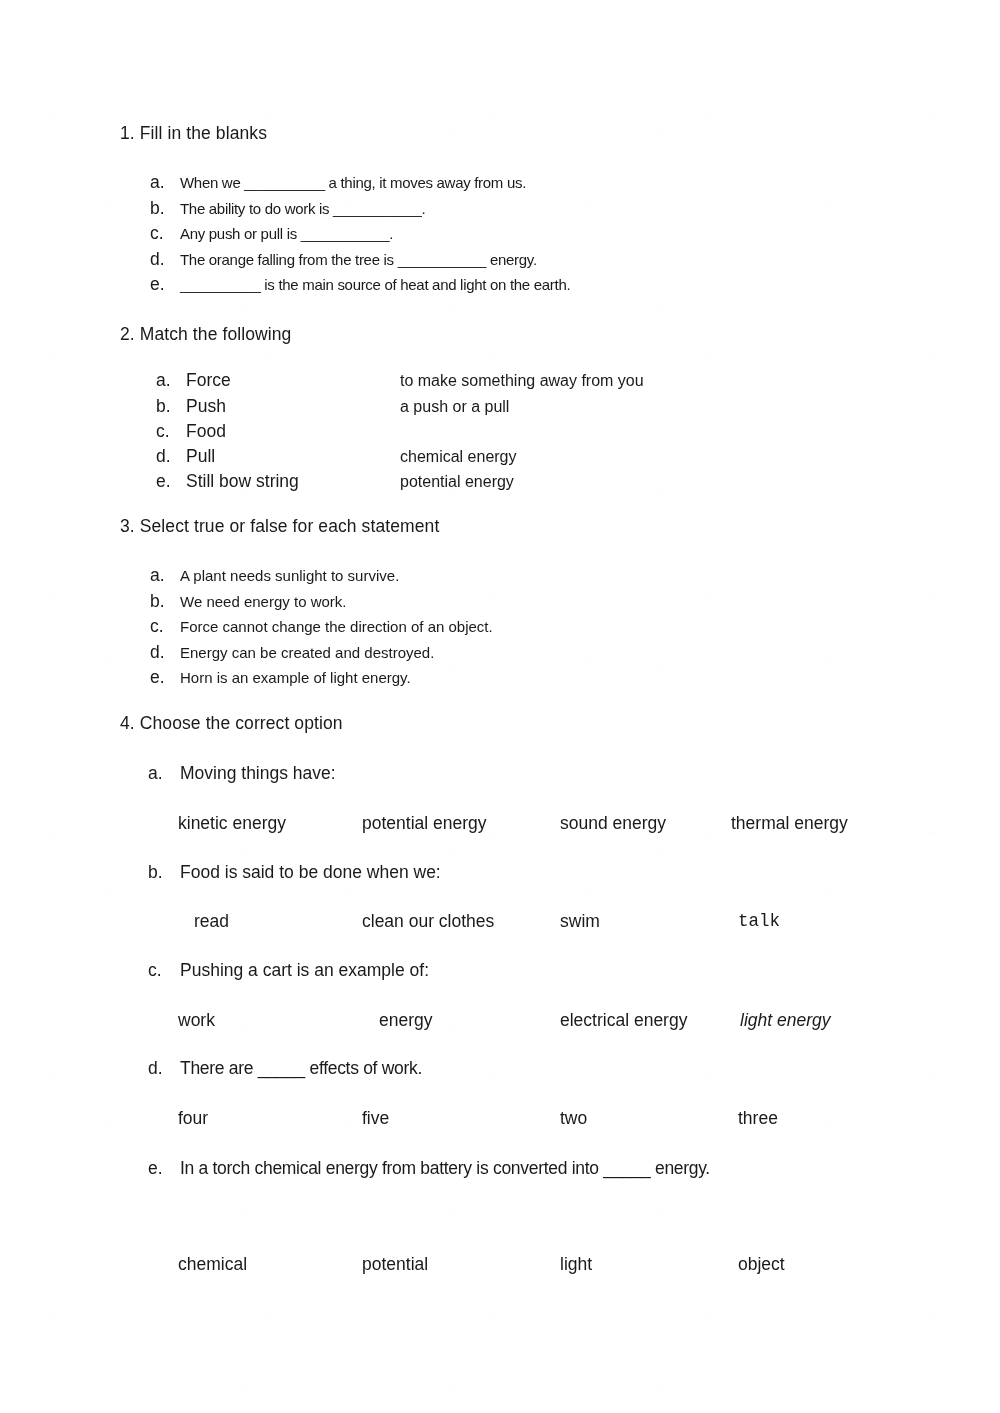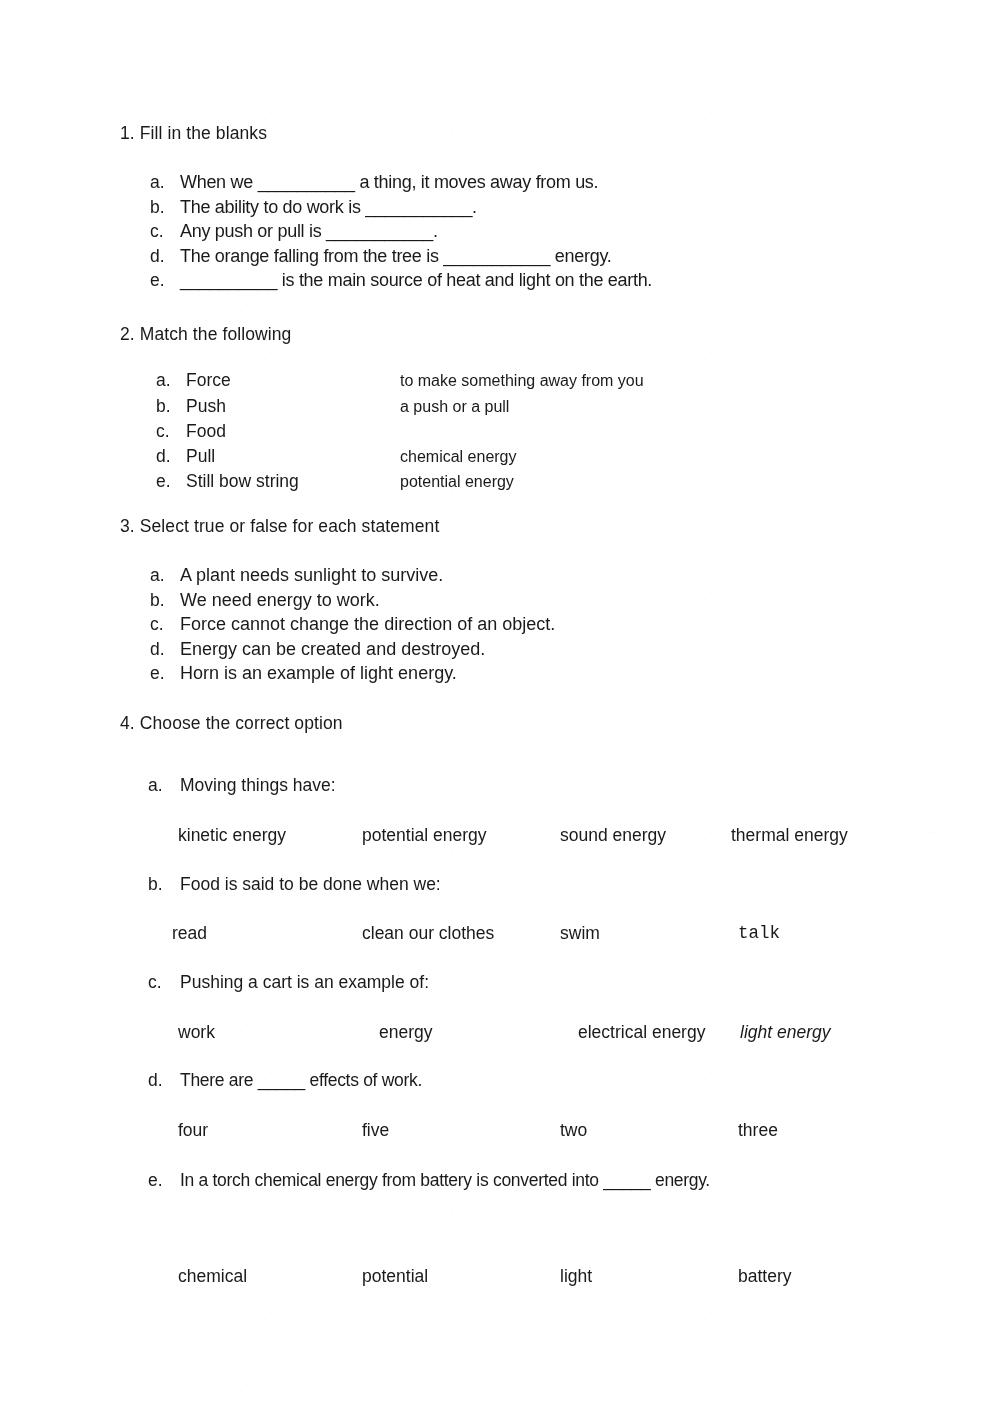--- a/index.html
+++ b/index.html
@@ -12,21 +12,21 @@
     background: #ffffff;
     font-family: "Liberation Sans", sans-serif;
     color: #1a1a1a;
     position: relative;
     overflow: hidden;
   }
 
   .page {
     position: absolute;
     inset: 0;
-    padding: 12px;
+    padding: 0;
     border-radius: 15px;
   }
 
   
   .section-heading {
     position: absolute;
     left: 120px;
     font-size: 17.5px;
     line-height: 24px;
     white-space: nowrap;
@@ -43,21 +43,21 @@
     line-height: 24.5px;
     font-size: 17.5px;
     white-space: nowrap;
   }
   .marker {
     width: 30px;
     flex: 0 0 30px;
     font-size: 17.5px;
   }
   .row-text {
-    font-size: 18px;
+    font-size: 15px;
   }
 
   
   .match-row {
     display: flex;
     align-items: baseline;
     line-height: 24.5px;
     font-size: 17.5px;
     white-space: nowrap;
   }
@@ -233,36 +233,36 @@
       <span class="mcq-option" style="left:731px;">thermal energy</span>
     </div>
   </div>
 
   <div class="mcq">
     <div class="mcq-stem" style="top:860px;">
       <span class="marker">b.</span>
       <span>Food is said to be done when we:</span>
     </div>
     <div class="mcq-options" style="top:909px;">
-      <span class="mcq-option" style="left:172px;">read</span>
+      <span class="mcq-option" style="left:194px;">read</span>
       <span class="mcq-option" style="left:362px;">clean our clothes</span>
       <span class="mcq-option" style="left:560px;">swim</span>
       <span class="mcq-option" style="left:738px;font-family:Liberation Mono, monospace;">talk</span>
     </div>
   </div>
 
   <div class="mcq">
     <div class="mcq-stem" style="top:958px;">
       <span class="marker">c.</span>
       <span>Pushing a cart is an example of:</span>
     </div>
     <div class="mcq-options" style="top:1008px;">
       <span class="mcq-option" style="left:178px;">work</span>
       <span class="mcq-option" style="left:379px;">energy</span>
-      <span class="mcq-option" style="left:560px;margin-left:18px;">electrical energy</span>
+      <span class="mcq-option" style="left:560px;">electrical energy</span>
       <span class="mcq-option" style="left:740px;font-style:italic;">light energy</span>
     </div>
   </div>
 
   <div class="mcq">
     <div class="mcq-stem" style="top:1056px;">
       <span class="marker">d.</span>
       <span class="blank">There are _____ effects of work.</span>
     </div>
     <div class="mcq-options" style="top:1106px;">
@@ -275,18 +275,18 @@
 
   <div class="mcq">
     <div class="mcq-stem" style="top:1156px;">
       <span class="marker">e.</span>
       <span class="blank">In a torch chemical energy from battery is converted into _____ energy.</span>
     </div>
     <div class="mcq-options" style="top:1205px;margin-top:47px;">
       <span class="mcq-option" style="left:178px;">chemical</span>
       <span class="mcq-option" style="left:362px;">potential</span>
       <span class="mcq-option" style="left:560px;">light</span>
-      <span class="mcq-option" style="left:738px;">battery</span>
+      <span class="mcq-option" style="left:738px;">object</span>
     </div>
   </div>
 
   <div class="speckle"></div>
 </div>
 
 </body></html>

